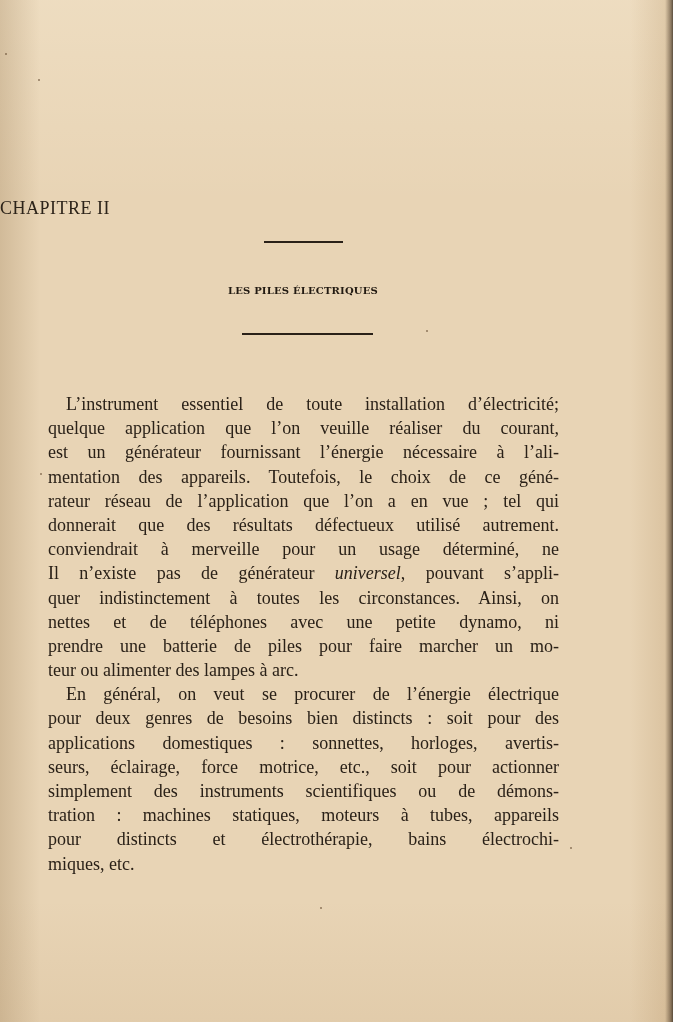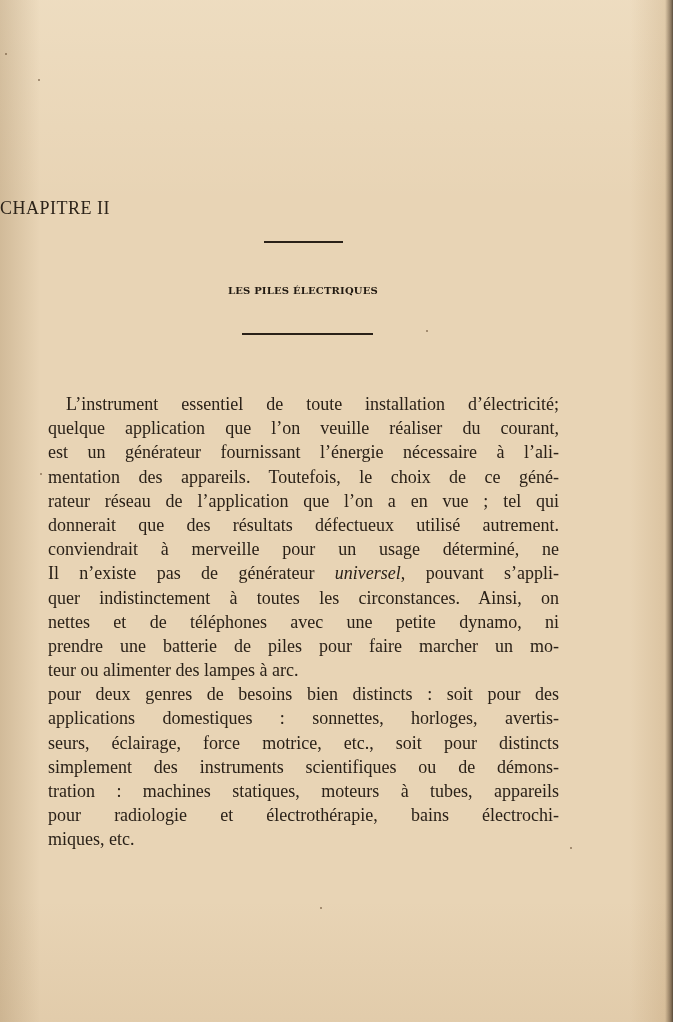--- a/index.html
+++ b/index.html
@@ -119,26 +119,27 @@
       <span class="line">donnerait que des résultats défectueux utilisé autrement.</span>
       <span class="line">conviendrait à merveille pour un usage déterminé, ne</span>
       <span class="line"><span>Il n’existe pas de générateur </span><span class="italic">universel</span><span>, pouvant s’appli-</span></span>
       <span class="line">quer indistinctement à toutes les circonstances. Ainsi, on</span>
       <span class="line">nettes et de téléphones avec une petite dynamo, ni</span>
       <span class="line">prendre une batterie de piles pour faire marcher un mo-</span>
       <span class="line last">teur ou alimenter des lampes à arc.</span>
     </div>
 
     <div>
+      <span class="line indent">En général, on veut se procurer de l’énergie électrique</span>
       <span class="line">pour deux genres de besoins bien distincts : soit pour des</span>
       <span class="line">applications domestiques : sonnettes, horloges, avertis-</span>
-      <span class="line">seurs, éclairage, force motrice, etc., soit pour distincts</span>
+      <span class="line">seurs, éclairage, force motrice, etc., soit pour actionner</span>
       <span class="line">simplement des instruments scientifiques ou de démons-</span>
       <span class="line">tration : machines statiques, moteurs à tubes, appareils</span>
-      <span class="line">pour radiologie et électrothérapie, bains électrochi-</span>
+      <span class="line">pour distincts et électrothérapie, bains électrochi-</span>
       <span class="line last">miques, etc.</span>
     </div>
   </div>
 
   <div class="speck" style="left:38px;top:79px;"></div>
   <div class="speck" style="left:5px;top:53px;"></div>
   <div class="speck" style="left:426px;top:330px;"></div>
   <div class="speck" style="left:40px;top:473px;"></div>
   <div class="speck" style="left:320px;top:907px;"></div>
   <div class="speck" style="left:570px;top:847px;"></div>

